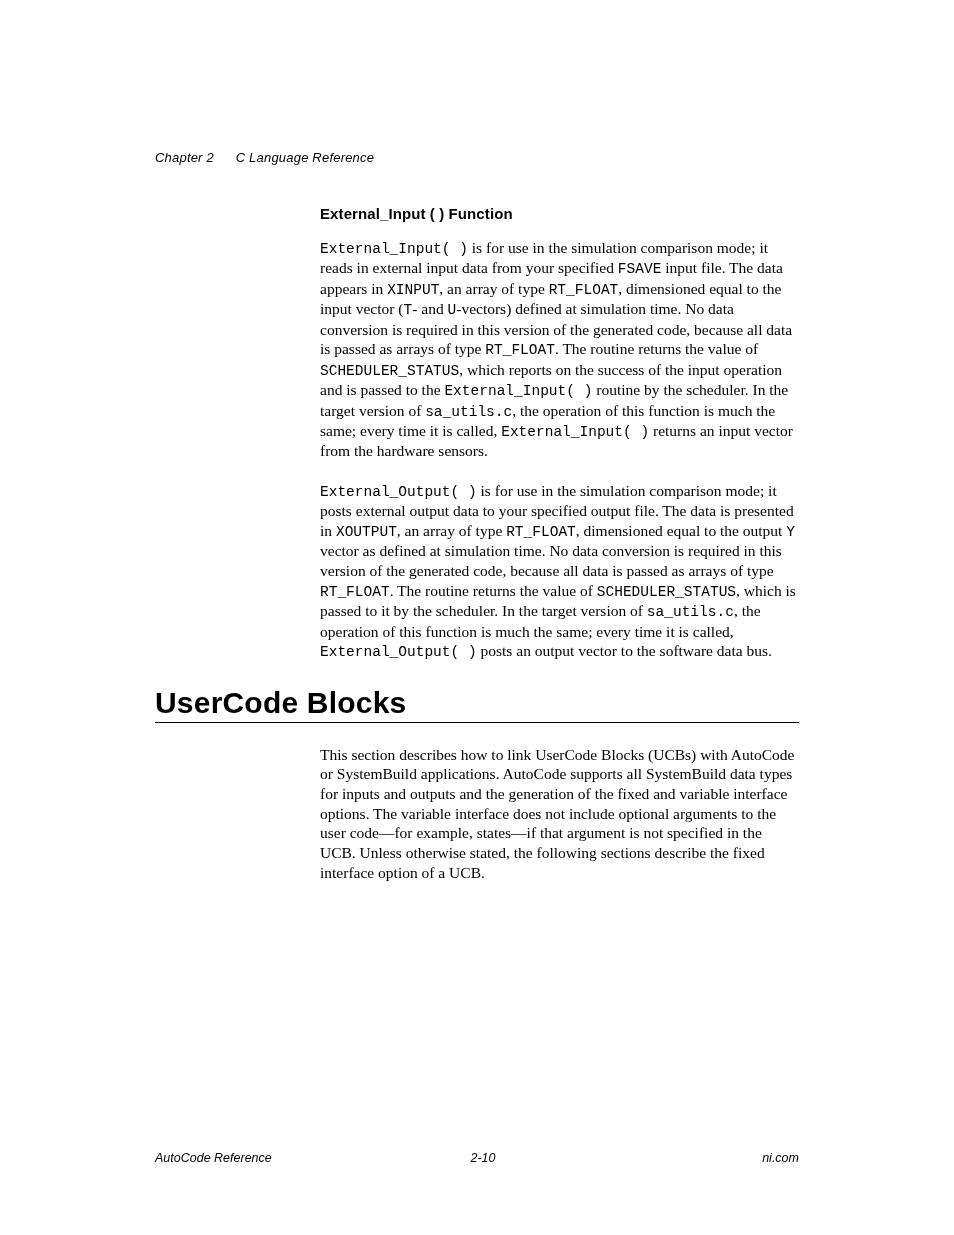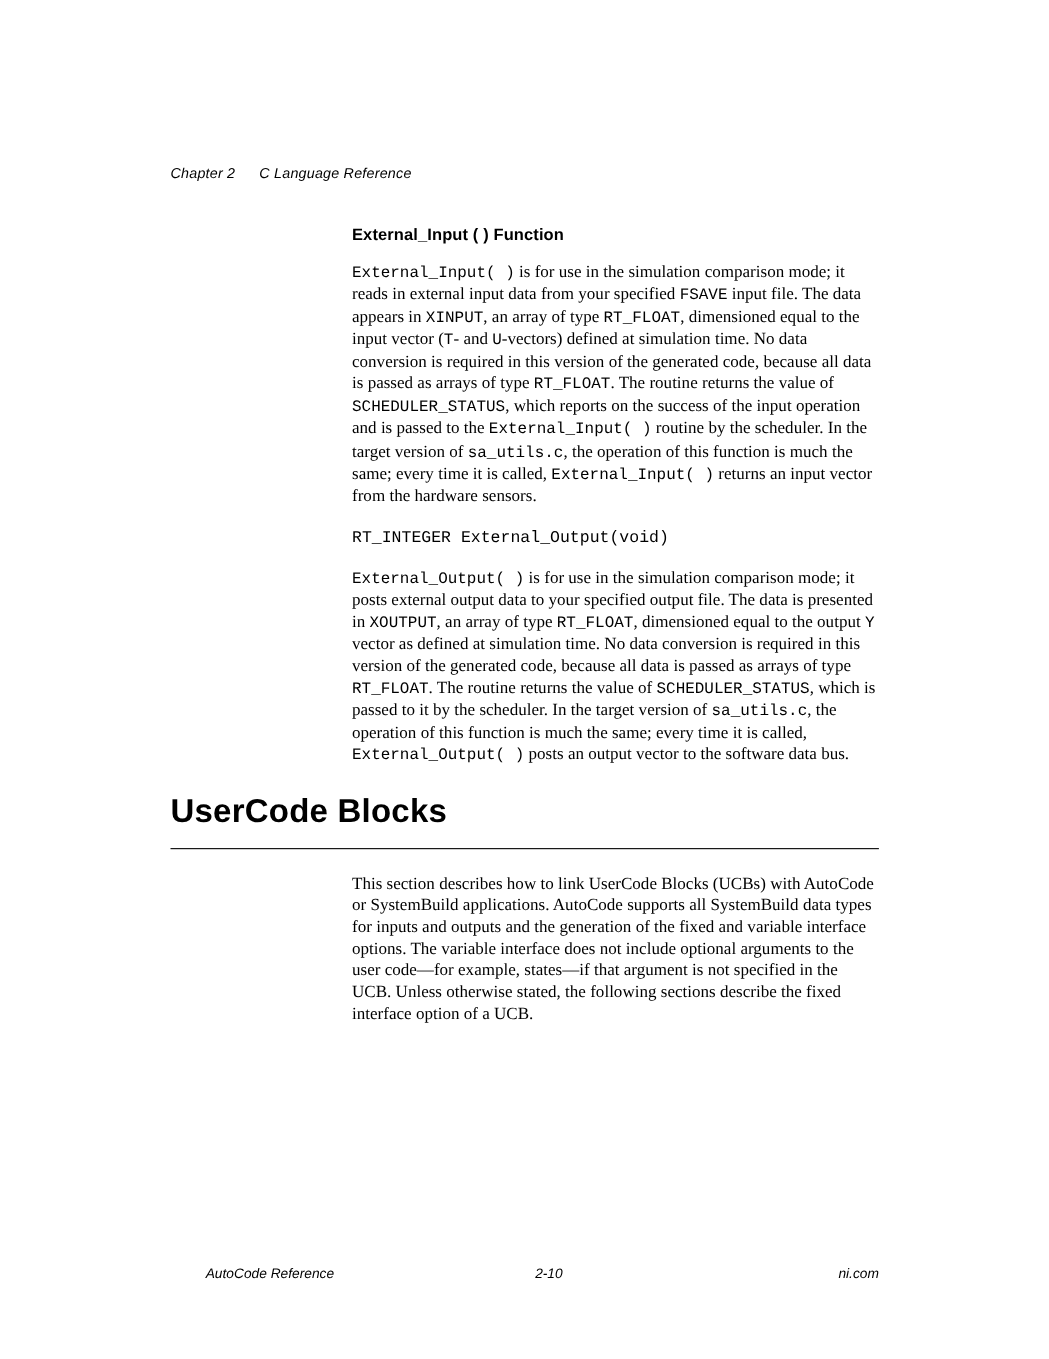--- a/index.html
+++ b/index.html
@@ -53,41 +53,40 @@
     text-align: left;
   }
   .mono {
     font-family: "Courier New", Courier, monospace;
     font-size: 14.5px;
   }
   .h1-block {
     margin-top: 24px;
     margin-bottom: 22px;
     border-bottom: 1px solid #000;
-    padding-bottom: 16px;
+    padding-bottom: 2px;
   }
   .h1-title {
     font-family: "Arial Narrow", Arial, Helvetica, sans-serif;
     font-stretch: condensed;
     font-weight: bold;
     font-size: 30px;
     margin: 0;
     letter-spacing: 0.2px;
   }
   .footer {
     position: absolute;
     bottom: 70px;
     left: 155px;
     right: 155px;
     display: flex;
     justify-content: space-between;
     align-items: baseline;
     font-family: Arial, Helvetica, sans-serif;
     font-size: 12.5px;
-    margin-left: 32px;
   }
   .footer .left { font-style: italic; }
   .footer .center {
     font-style: italic;
     position: absolute;
     left: 12px; right: 0;
     text-align: center;
   }
   .footer .right { font-style: italic; text-align: center; }
 </style>
@@ -100,21 +99,20 @@
     <span class="run-chap">Chapter 2</span>
     <span>C Language Reference</span>
   </div>
 
   <div class="body-col">
     <h2 class="sec-h2">External_Input ( ) Function</h2>
     <p class="para">
       <span class="mono">External_Input( )</span><span> is for use in the simulation comparison mode; it reads in external input data from your specified </span><span class="mono">FSAVE</span><span> input file. The data appears in </span><span class="mono">XINPUT</span><span>, an array of type </span><span class="mono">RT_FLOAT</span><span>, dimensioned equal to the input vector (</span><span class="mono">T</span><span>- and </span><span class="mono">U</span><span>-vectors) defined at simulation time. No data conversion is required in this version of the generated code, because all data is passed as arrays of type </span><span class="mono">RT_FLOAT</span><span>. The routine returns the value of </span><span class="mono">SCHEDULER_STATUS</span><span>, which reports on the success of the input operation and is passed to the </span><span class="mono">External_Input( )</span><span> routine by the scheduler. In the target version of </span><span class="mono">sa_utils.c</span><span>, the operation of this function is much the same; every time it is called, </span><span class="mono">External_Input( )</span><span> returns an input vector from the hardware sensors.</span>
     </p>
 
-    <p class="code-line">RT_INTEGER External_Output(void)</p>
     <p class="para">
       <span class="mono">External_Output( )</span><span> is for use in the simulation comparison mode; it posts external output data to your specified output file. The data is presented in </span><span class="mono">XOUTPUT</span><span>, an array of type </span><span class="mono">RT_FLOAT</span><span>, dimensioned equal to the output </span><span class="mono">Y</span><span> vector as defined at simulation time. No data conversion is required in this version of the generated code, because all data is passed as arrays of type </span><span class="mono">RT_FLOAT</span><span>. The routine returns the value of </span><span class="mono">SCHEDULER_STATUS</span><span>, which is passed to it by the scheduler. In the target version of </span><span class="mono">sa_utils.c</span><span>, the operation of this function is much the same; every time it is called, </span><span class="mono">External_Output( )</span><span> posts an output vector to the software data bus.</span>
     </p>
   </div>
 
   <div class="h1-block">
     <h1 class="h1-title">UserCode Blocks</h1>
   </div>
   <div class="body-col">
     <p class="para">This section describes how to link UserCode Blocks (UCBs) with AutoCode or SystemBuild applications. AutoCode supports all SystemBuild data types for inputs and outputs and the generation of the fixed and variable interface options. The variable interface does not include optional arguments to the user code—for example, states—if that argument is not specified in the UCB. Unless otherwise stated, the following sections describe the fixed interface option of a UCB.</p>

